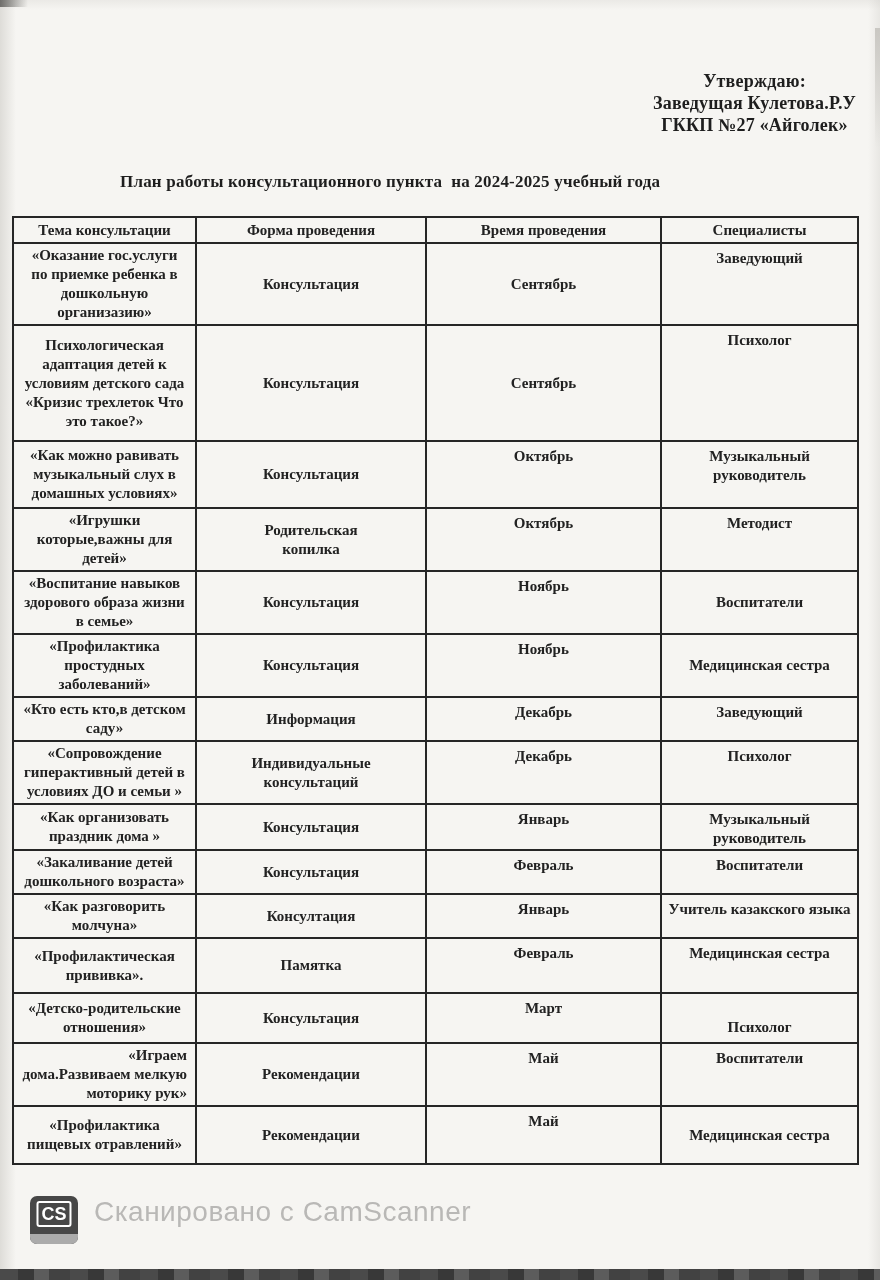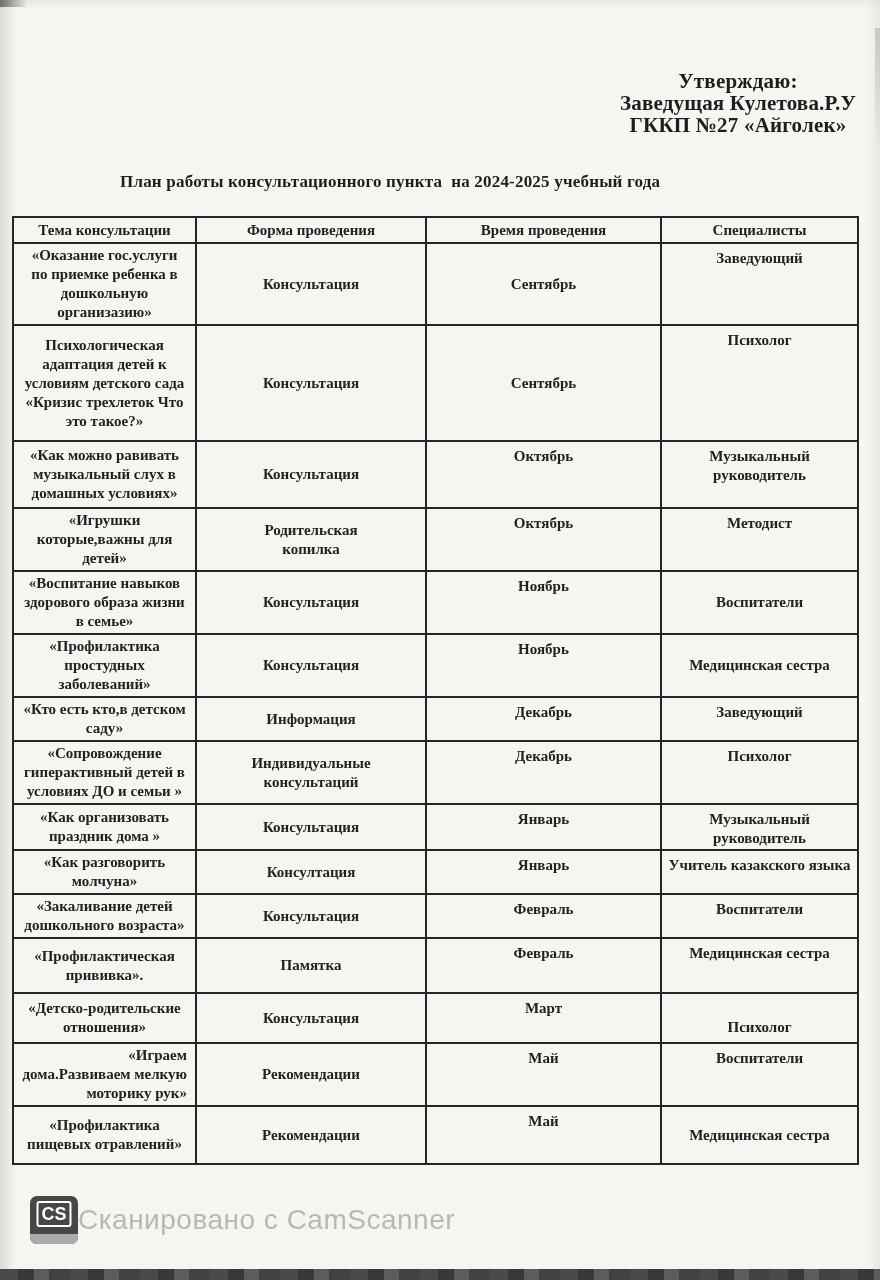--- a/index.html
+++ b/index.html
@@ -12,21 +12,21 @@
   .page{
     position:absolute;inset:0;
     background:
       linear-gradient(90deg, rgba(185,183,177,.40) 0px, rgba(0,0,0,0) 16px),
       linear-gradient(270deg, rgba(200,198,193,.30) 0px, rgba(0,0,0,0) 12px),
       linear-gradient(180deg, rgba(205,203,198,.28) 0px, rgba(0,0,0,0) 10px),
       #f6f5f2;
   }
   .approval{
     position:absolute;top:70px;right:24px;
-    text-align:center;font-weight:bold;font-size:21px;line-height:22px;
+    text-align:center;font-weight:bold;font-size:18px;line-height:22px;
     letter-spacing:.2px;
   }
   .title{
     position:absolute;top:172px;left:120px;
     font-weight:bold;font-size:17px;letter-spacing:.2px;white-space:pre;
   }
   table{
     position:absolute;top:216px;left:12px;width:845px;
     border-collapse:collapse;table-layout:fixed;
     font-size:15px;font-weight:bold;line-height:19px;color:#222;
@@ -55,21 +55,21 @@
   tbody tr:nth-child(16){height:42px}
   tbody tr:nth-child(1) .c3{vertical-align:middle;padding-top:1px}
   tbody tr:nth-child(2) .c3{vertical-align:middle;padding-top:1px}
   tbody tr:nth-child(5) .c4,
   tbody tr:nth-child(6) .c4,
   tbody tr:nth-child(15) .c4{vertical-align:middle;padding-top:1px}
   tbody tr:nth-child(13) .c4{vertical-align:bottom;padding-bottom:5px}
   tbody tr:nth-child(14) .c1{text-align:right;padding-right:8px}
   .footer{
     position:absolute;left:30px;top:1196px;
-    display:flex;align-items:center;
+    display:flex;gap:16px;
     font-family:"Liberation Sans", sans-serif;
   }
   .cs-badge{width:48px;height:48px;background:#474747;border-radius:7px;position:relative;overflow:hidden;flex:0 0 auto;}
   .cs-letters{
     position:absolute;top:5px;left:50%;transform:translateX(-50%);
     color:#fff;font-weight:bold;font-size:18px;line-height:22px;
     border:2px solid #fff;border-radius:3px;padding:0 3px;
   }
   .cs-bar{position:absolute;bottom:0;left:0;right:0;height:10px;background:#ababab;}
   .cs-text{font-size:28px;color:#b9b8b6;letter-spacing:.5px;}
@@ -172,31 +172,31 @@
     </tr>
 
     <tr>
       <td class="c1">«Как организовать праздник дома »</td>
       <td class="c2">Консультация</td>
       <td class="c3">Январь</td>
       <td class="c4">Музыкальный руководитель</td>
     </tr>
 
     <tr>
+      <td class="c1">«Закаливание детей дошкольного возраста»</td>
+      <td class="c2">Консультация</td>
+      <td class="c3">Февраль</td>
+      <td class="c4">Воспитатели</td>
+    </tr>
+
+    <tr>
       <td class="c1">«Как разговорить молчуна»</td>
       <td class="c2">Консултация</td>
       <td class="c3">Январь</td>
       <td class="c4">Учитель казакского языка</td>
-    </tr>
-
-    <tr>
-      <td class="c1">«Закаливание детей дошкольного возраста»</td>
-      <td class="c2">Консультация</td>
-      <td class="c3">Февраль</td>
-      <td class="c4">Воспитатели</td>
     </tr>
 
     <tr>
       <td class="c1">«Профилактическая прививка».</td>
       <td class="c2">Памятка</td>
       <td class="c3">Февраль</td>
       <td class="c4">Медицинская сестра</td>
     </tr>
 
     <tr>

